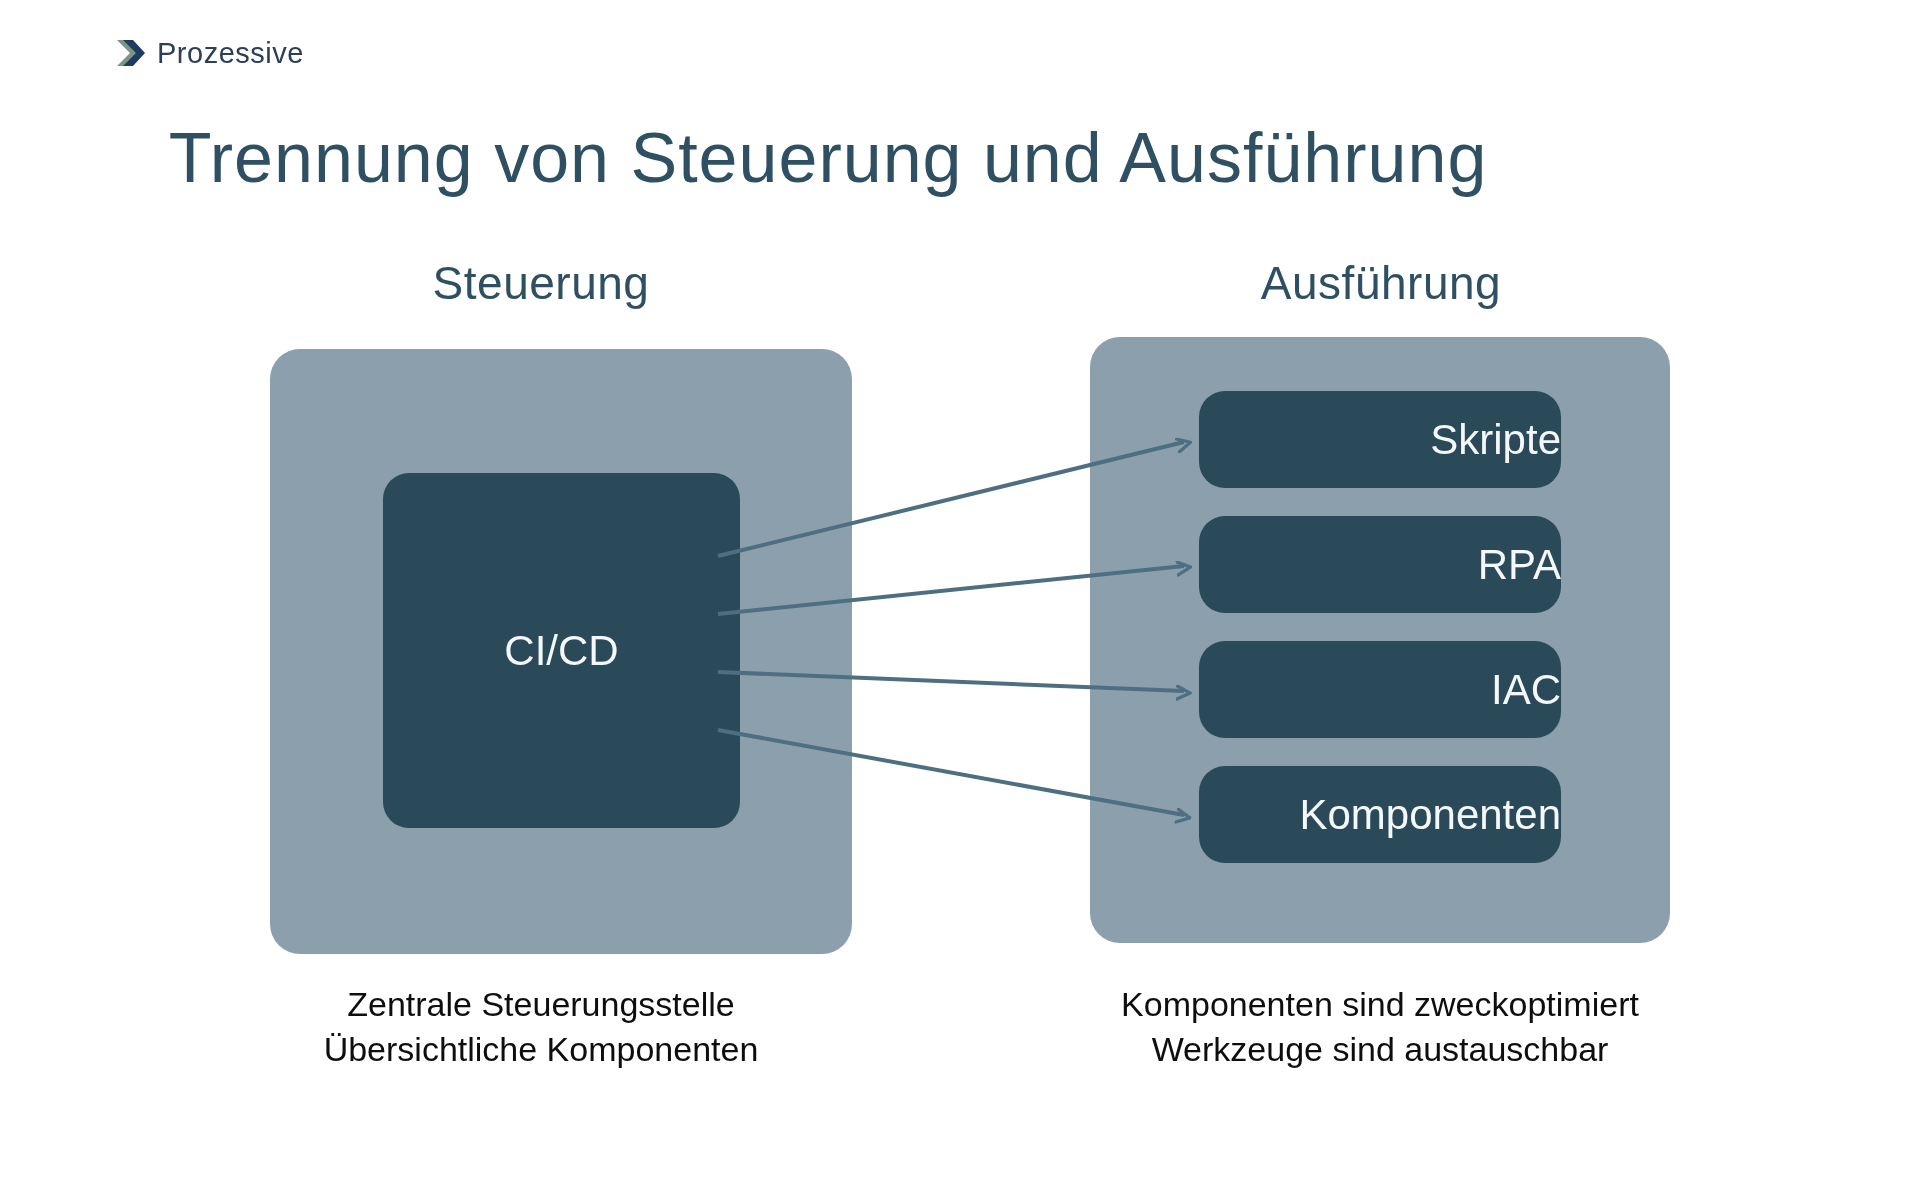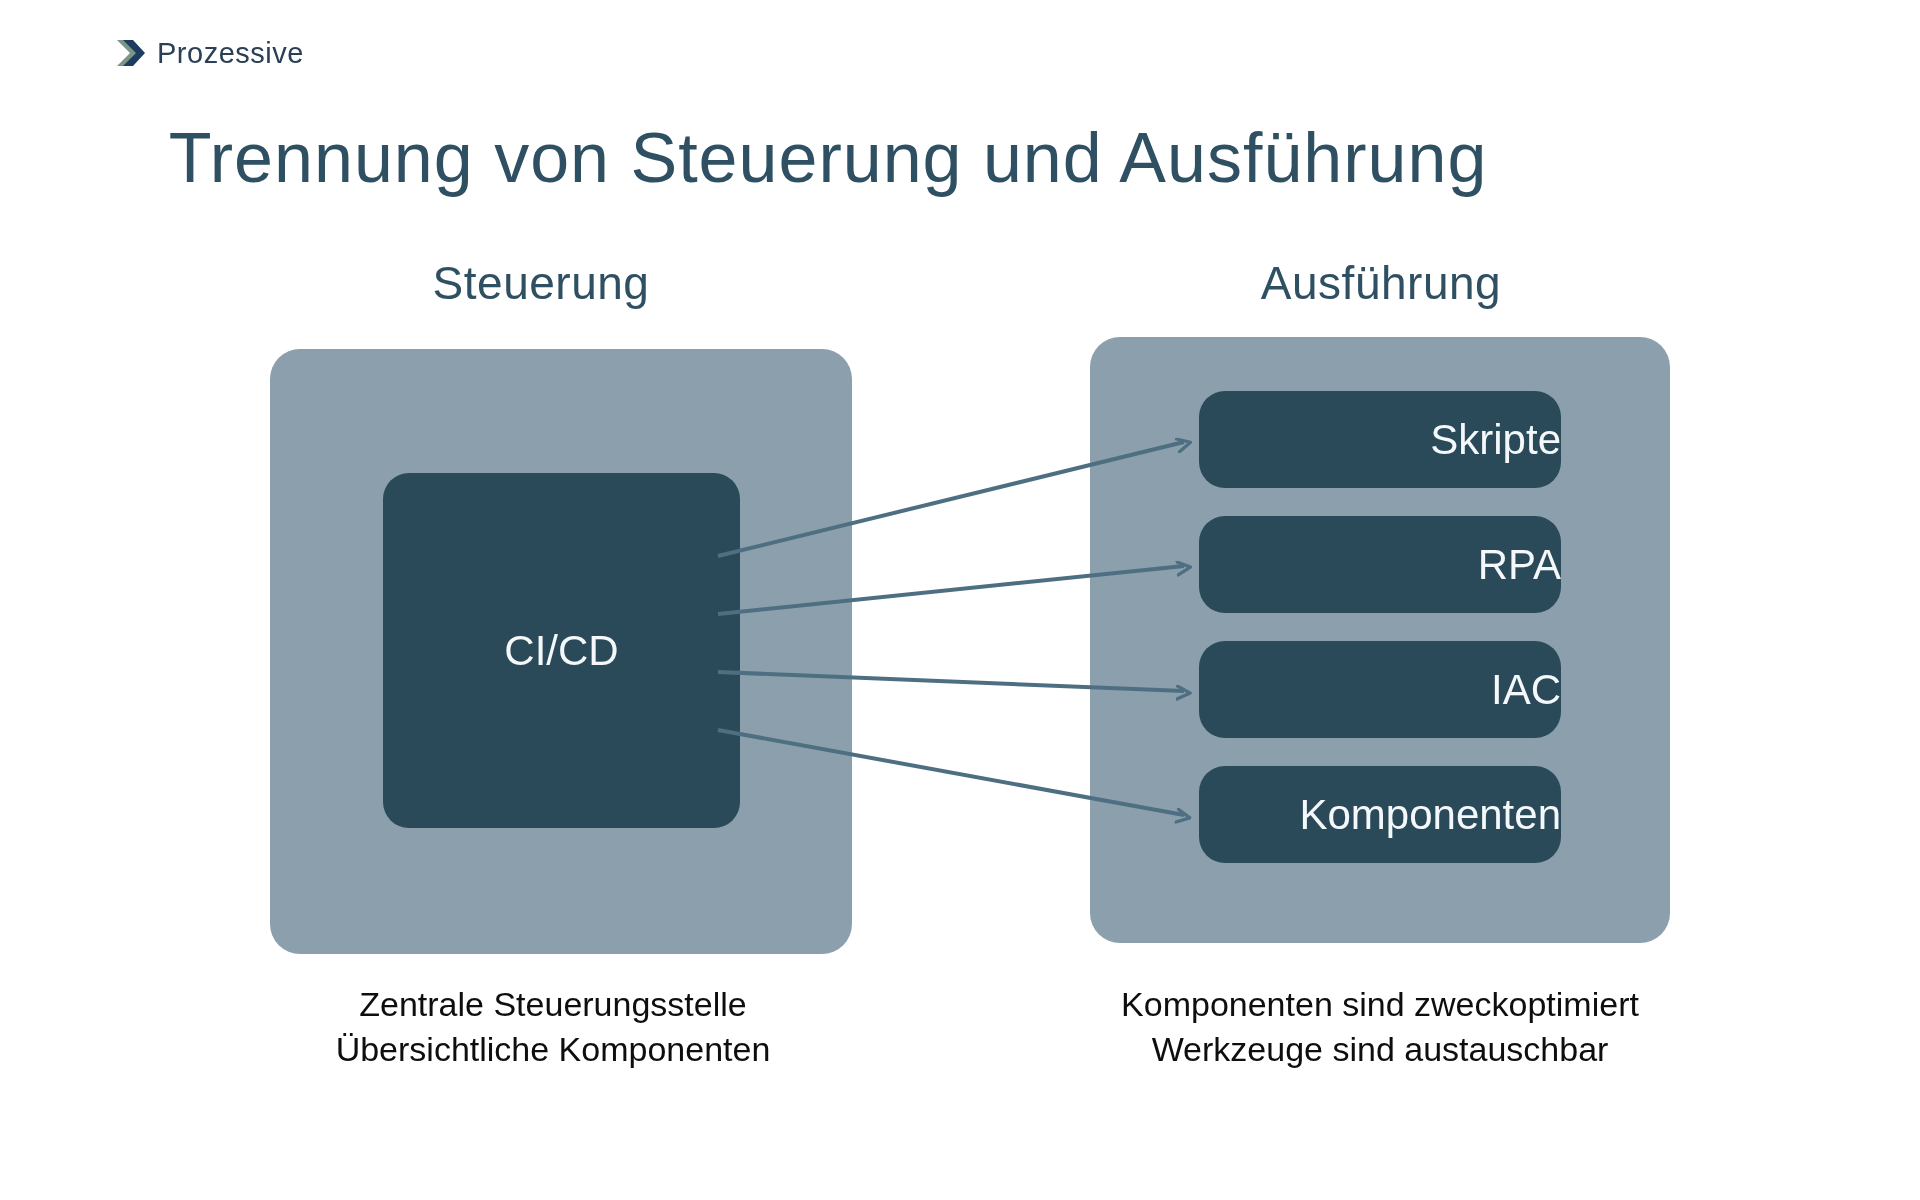--- a/index.html
+++ b/index.html
@@ -78,21 +78,21 @@
   .exec-item.i1{ top:179px; }
   .exec-item.i2{ top:304px; }
   .exec-item.i3{ top:429px; }
 
   .caption{
     position:absolute; top:982px; width:582px;
     text-align:center;
     font-size:34px; line-height:45px;
     color:var(--caption);
   }
-  .caption.left{ left:262px; }
+  .caption.left{ left:250px; }
   .caption.right{ left:1090px; width:580px; }
 
   .arrows-overlay{
     position:absolute; left:0; top:0; width:1920px; height:1200px;
     pointer-events:none;
   }
 </style>
 </head>
 <body>
 

